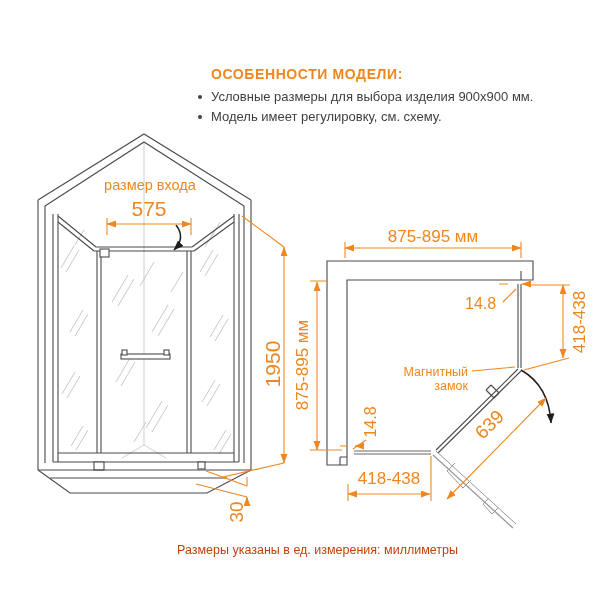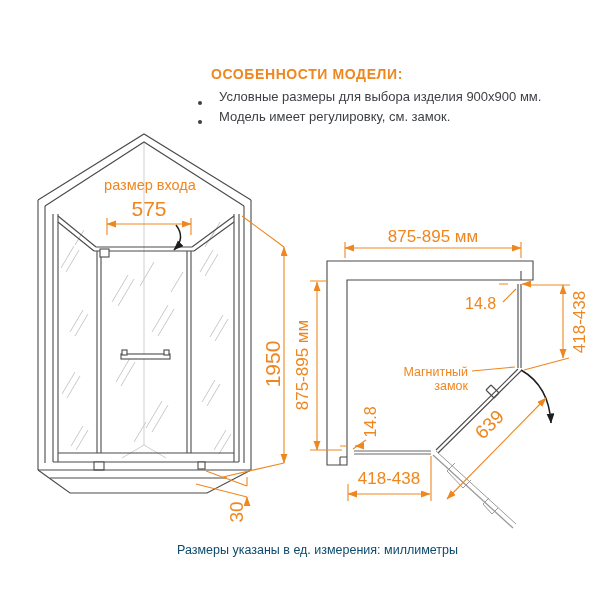--- a/index.html
+++ b/index.html
@@ -6,28 +6,28 @@
   .page{
     position:relative;width:600px;height:600px;background:#ffffff;overflow:hidden;
     font-family:"Liberation Sans","DejaVu Sans",sans-serif;color:#3d3f44;
   }
   .features{position:absolute;left:197px;top:40px;width:400px;margin-top:26px;}
   .features h1{
     margin:0 0 7px 14px;font-size:14px;font-weight:bold;letter-spacing:.6px;
     color:#ef8720;
   }
   .features ul{list-style:none;margin:0;padding:0;}
-  .features li{display:flex;align-items:flex-end;margin-bottom:4px;gap:8px;}
+  .features li{display:flex;align-items:flex-start;margin-bottom:4px;}
   .features li .dot{
     flex:0 0 auto;width:4px;height:4px;border-radius:50%;background:#3d3f44;
     margin:6px 9px 0 1px;
   }
   .features li .txt{font-size:13px;line-height:15.5px;max-width:348px;}
   .note{
-    position:absolute;left:177px;top:543px;font-size:12.5px;color:#0c4a6e;
+    position:absolute;left:177px;top:543px;font-size:12.5px;color:#c2410c;
   }
   svg.drawing{position:absolute;left:0;top:0;}
   svg text{font-family:"Liberation Sans","DejaVu Sans",sans-serif;fill:#ef8720;}
   .t-big{font-size:21px;font-weight:500;}
   .t-mid{font-size:17px;font-weight:500;}
   .t-num{font-size:16px;font-weight:500;}
   .t-door{font-size:19px;font-weight:500;}
   .t-lbl{font-size:14.5px;font-weight:500;}
   .t-sm{font-size:12.5px;font-weight:500;}
   .ln{stroke:#4b4b4b;stroke-width:1.1;fill:none;}
@@ -46,21 +46,21 @@
 
   <div class="features">
     <h1>ОСОБЕННОСТИ МОДЕЛИ:</h1>
     <ul>
       <li>
         <span class="dot"></span>
         <span class="txt">Условные размеры для выбора изделия 900x900 мм.</span>
       </li>
       <li>
         <span class="dot"></span>
-        <span class="txt">Модель имеет регулировку, см. замок.</span>
+        <span class="txt">Модель имеет регулировку, см. схему.</span>
       </li>
     </ul>
   </div>
 
   <svg class="drawing" width="600" height="600" viewBox="0 0 600 600">
     <defs>
       <marker id="mo" markerWidth="10" markerHeight="8" refX="9" refY="3.5" orient="auto-start-reverse" markerUnits="userSpaceOnUse">
         <path d="M0,0 L9.5,3.5 L0,7 Z" fill="#ef8720"></path>
       </marker>
       <marker id="mb" markerWidth="11" markerHeight="9" refX="9.5" refY="4" orient="auto-start-reverse" markerUnits="userSpaceOnUse">

